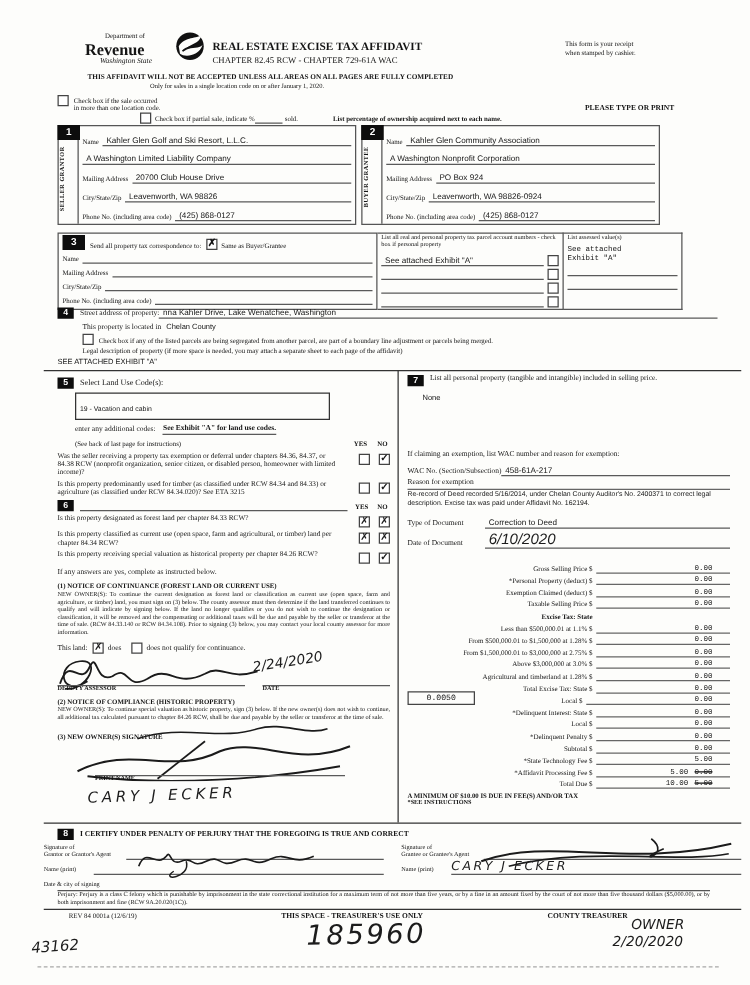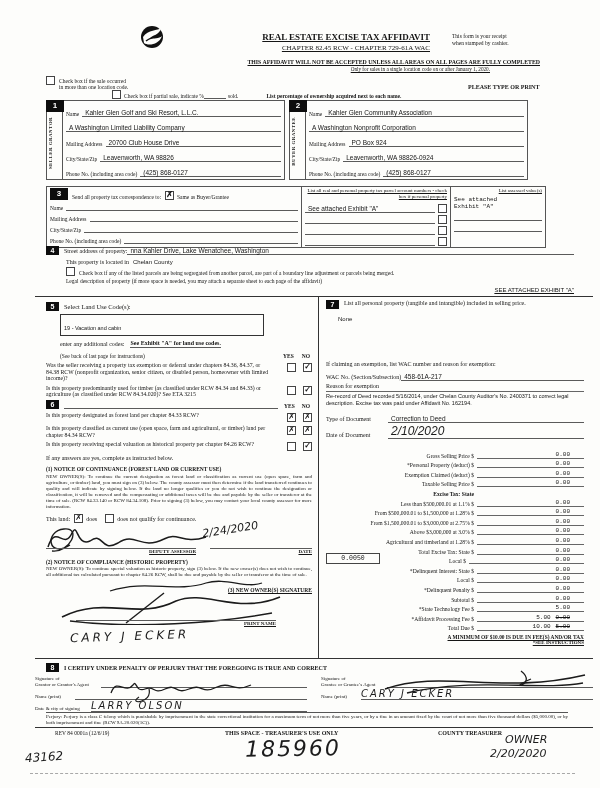--- a/index.html
+++ b/index.html
@@ -1,20 +1,20 @@
 <!DOCTYPE html>
 <html><head>
 <meta charset="utf-8">
 <style>
   html,body{margin:0;padding:0;background:#9a9a9a;}
   .sheet{position:relative;width:600px;height:788px;background:#fdfdfb;font-family:"Liberation Serif",serif;color:#151515;overflow:hidden;}
   .abs{position:absolute;}
   .b{font-weight:bold;}
   .i{font-style:italic;}
-  .c{text-align:right;text-decoration:underline;}
+  .c{text-align:left;}
   .t5{font-size:5px;line-height:6px;}
   .t55{font-size:5.5px;line-height:6.5px;}
   .t6{font-size:6px;line-height:7px;}
   .t65{font-size:6.5px;line-height:8px;}
   .t7{font-size:7px;line-height:8px;}
   .t9{font-size:9px;line-height:10px;}
   .sans{font-family:"Liberation Sans",sans-serif;}
   .mono{font-family:"Liberation Mono",monospace;}
   .hw{font-family:"DejaVu Sans",sans-serif;font-style:italic;color:#1c1c1c;}
   .ul{border-bottom:1px solid #5a5a5a;}
@@ -51,20 +51,25 @@
   svg.sig{position:absolute;pointer-events:none;}
   .qrow{display:flex;margin-top:3px;}
   .qtxt{width:228px;font-size:5.8px;line-height:6.6px;}
   .qboxes{flex:1;display:flex;justify-content:flex-end;gap:7px;align-items:flex-start;padding-top:1px;}
 </style>
 </head>
 <body>
 
 <div class="sheet">
 
+  <div class="abs" style="left:68px;top:26px;width:110px;">
+    <div class="t55" style="margin-left:16px;">Department of</div>
+    <div class="b" style="font-size:13px;line-height:13px;">Revenue</div>
+    <div class="t6 i" style="margin-left:12px;">Washington State</div>
+  </div>
   <svg class="abs" width="24" height="24" style="left:140px;top:25px;" viewBox="0 0 24 24">
     <circle cx="12" cy="12" r="11" fill="#111"></circle>
     <path d="M3,12 C8,4 18,6 21,3 C20,10 12,10 9,14 C14,13 19,14 22,11 C19,20 8,21 4,18 Z" fill="#fdfdfb"></path>
     <path d="M6,16 C10,12 16,13 19,9" stroke="#111" stroke-width="1.4" fill="none"></path>
   </svg>
   <div class="abs c" style="left:170px;top:32px;width:260px;">
     <div class="b t9">REAL ESTATE EXCISE TAX AFFIDAVIT</div>
     <div class="t7" style="margin-top:2px;">CHAPTER 82.45 RCW - CHAPTER 729-61A WAC</div>
   </div>
   <div class="abs t55" style="left:452px;top:33px;width:115px;">
@@ -350,21 +355,21 @@
       <span class="pval sans" style="font-size:6.5px;">458-61A-217</span>
     </div>
     <div class="t6" style="margin-top:2px;">Reason for exemption</div>
     <div class="sans t55" style="margin-top:1px;border-top:1px solid #666;padding-top:1px;">Re-record of Deed recorded 5/16/2014, under Chelan County Auditor's No. 2400371 to correct legal description.  Excise tax was paid under Affidavit No. 162194.</div>
     <div class="row" style="height:11px;margin-top:6px;">
       <span class="t6" style="width:62px;">Type of Document</span>
       <span class="pval sans t6">Correction to Deed</span>
     </div>
     <div class="row" style="height:16px;">
       <span class="t6" style="width:62px;">Date of Document</span>
-      <span class="pval hw" style="font-size:12px;border-bottom:1px solid #5a5a5a;">2/10/2020</span>
+      <span class="pval hw" style="font-size:12px;border-bottom:1px solid #5a5a5a;">6/10/2020</span>
     </div>
 
     <div style="margin-top:10px;">
       <div class="frow">
           <span class="flab">Gross Selling Price $</span>
           <span class="fval">0.00</span>
         </div>
       <div class="frow">
           <span class="flab">*Personal Property (deduct) $</span>
           <span class="fval">0.00</span>
@@ -457,21 +462,20 @@
         <div class="row" style="height:13px;">
           <span class="t5" style="width:66px;"><span>Signature of</span><br><span>Grantor or Grantor's Agent</span></span>
           <span class="ul flex1"></span>
         </div>
         <div class="row" style="height:12px;">
           <span class="t5" style="width:40px;">Name (print)</span>
           <span class="ul flex1"></span>
         </div>
         <div class="row" style="height:12px;">
           <span class="t5" style="width:56px;">Date &amp; city of signing</span>
-          <span class="ul flex1 hw" style="font-size:10px;letter-spacing:2px;">LARRY  OLSON</span>
         </div>
       </div>
       <div style="flex:1;position:relative;">
         <svg class="sig" style="left:60px;top:-6px;" width="210" height="26" viewBox="0 0 210 26">
           <path d="M4,20 C60,0 120,26 204,6" stroke="#1b1b1b" stroke-width="1.6" fill="none"></path>
           <path d="M26,24 C90,8 160,22 202,14" stroke="#1b1b1b" stroke-width="1.4" fill="none"></path>
           <path d="M140,2 C158,16 122,22 150,10" stroke="#1b1b1b" stroke-width="1.3" fill="none"></path>
         </svg>
         <div class="row" style="height:13px;">
           <span class="t5" style="width:66px;"><span>Signature of</span><br><span>Grantee or Grantee's Agent</span></span>

